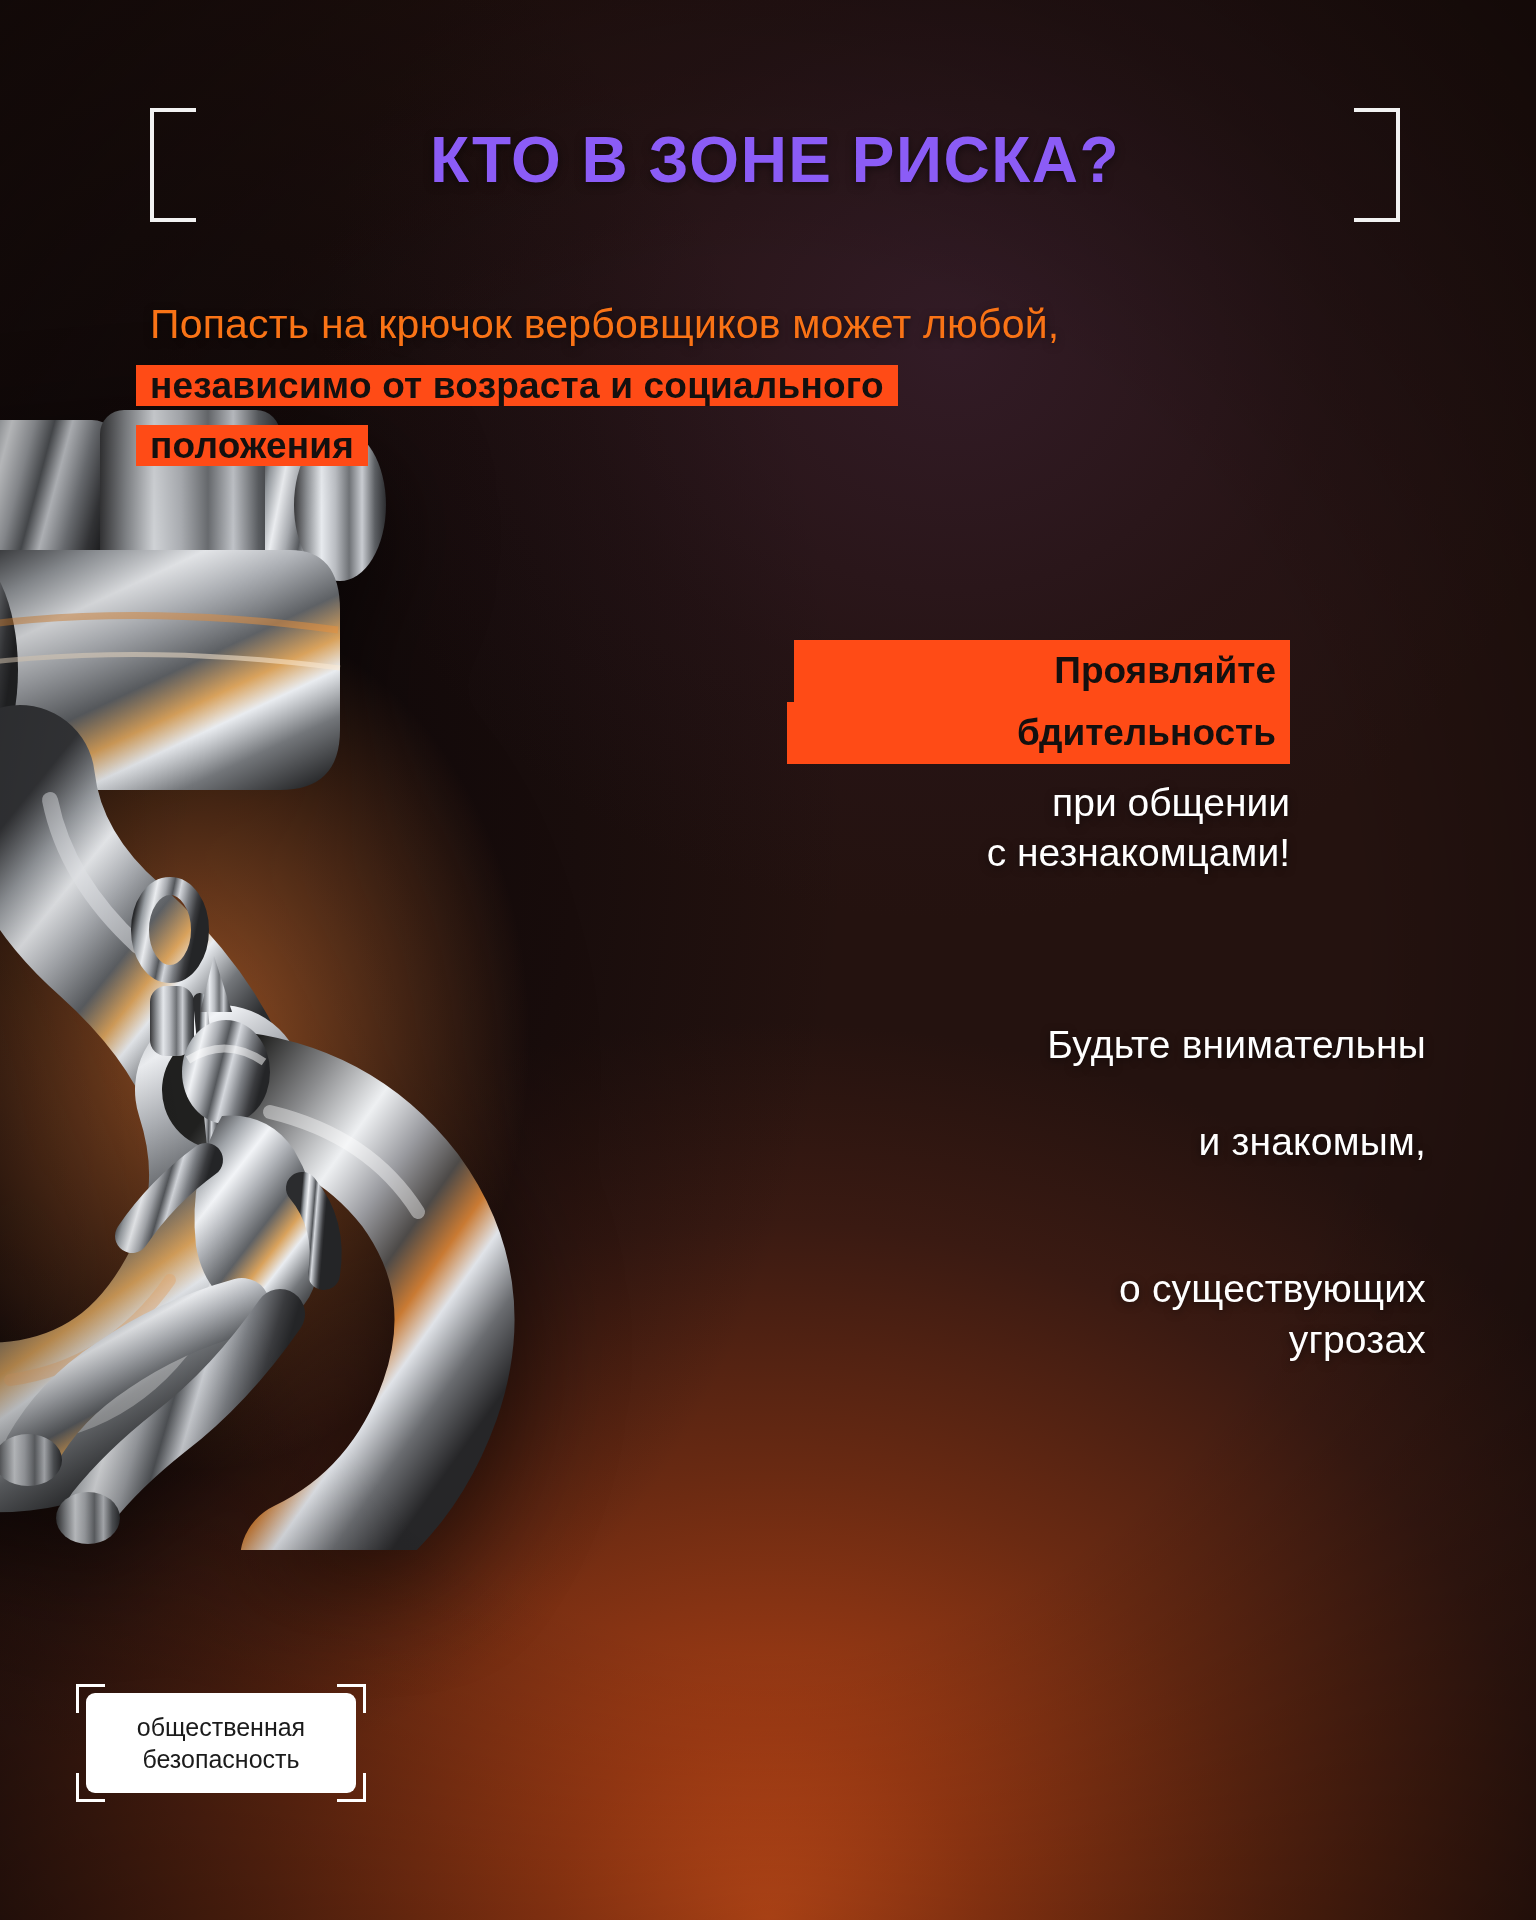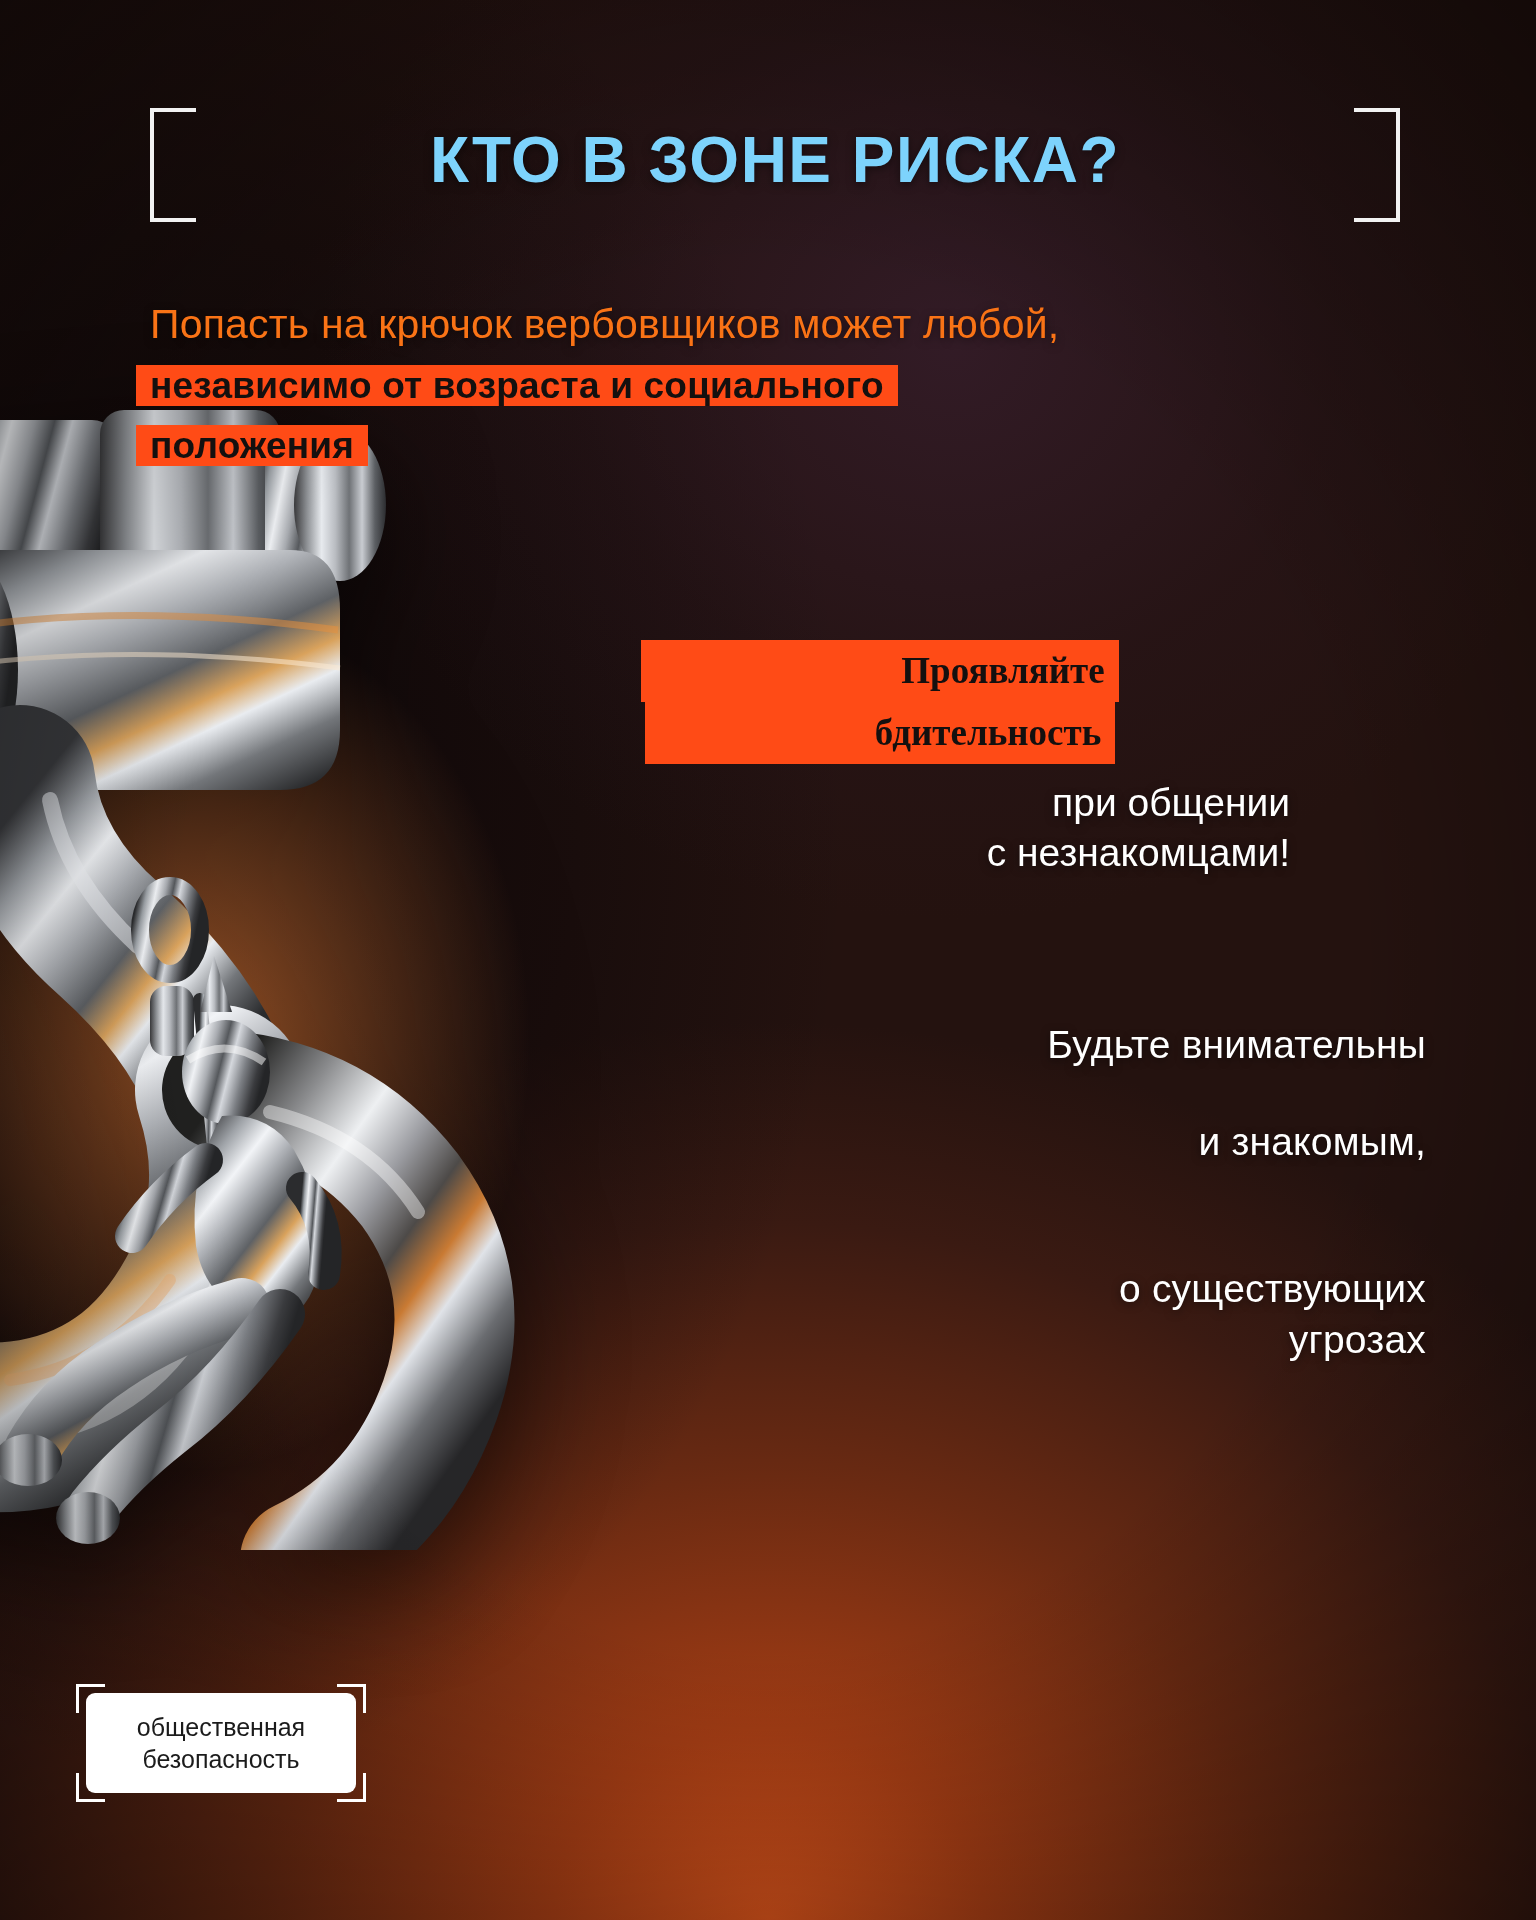--- a/index.html
+++ b/index.html
@@ -70,21 +70,21 @@
   }
   .bracket.left { left: 0; border-left: 4px solid #f2f2f2; }
   .bracket.right { right: 0; border-right: 4px solid #f2f2f2; }
   .title-text {
     position: absolute;
     left: 60px;
     right: 60px;
     top: 50%;
     transform: translateY(-52%);
     text-align: center;
-    color: #7dd3fc;
+    color: #8b5cf6;
     font-size: 64px;
     font-weight: bold;
     letter-spacing: 1.5px;
     white-space: nowrap;
     text-shadow: 0 2px 10px rgba(0,0,0,0.5);
   }
 
   
   .intro {
     position: absolute;
@@ -116,22 +116,21 @@
 
   
   .callout {
     position: absolute;
     left: 470px;
     top: 640px;
     width: 820px;
   }
   .callout-bar {
     display: block;
-    text-align: center;
-    font-family: Liberation Serif, serif;
+    text-align: right;
   }
   .callout-bar .seg {
     display: inline-block;
     background: #ff4b16;
     color: #14100f;
     font-size: 37px;
     font-weight: bold;
     line-height: 1.35;
     padding: 6px 14px 6px 14px;
   }

